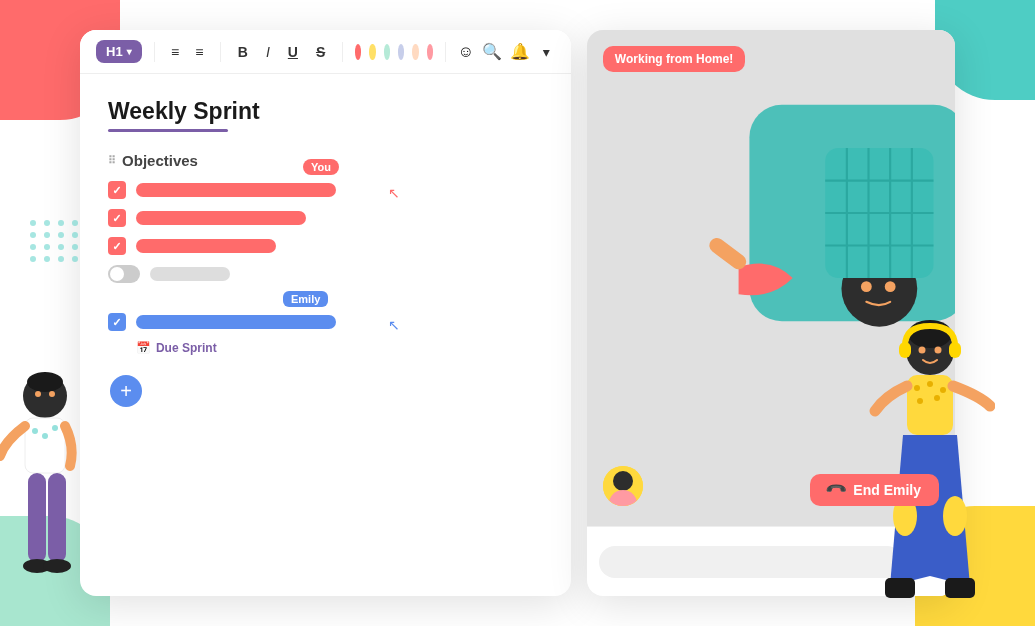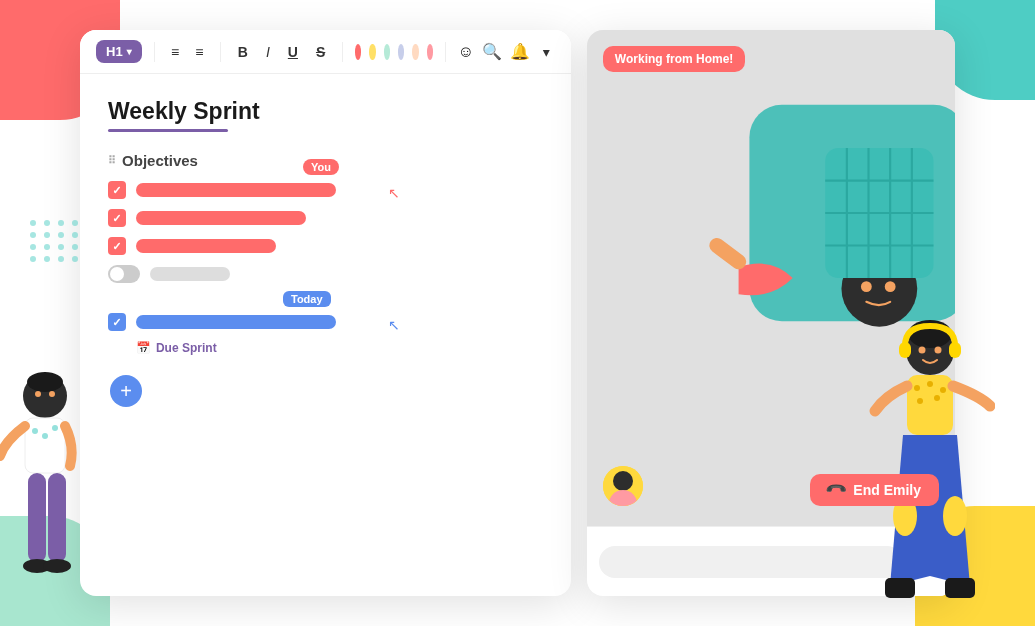--- a/index.html
+++ b/index.html
@@ -597,21 +597,21 @@
         <div class="toggle-row">
           <div class="toggle"></div>
           <div class="task-bar bar4"></div>
         </div>
       </div>
 
       <div class="deadlines-section">
 
         <div style="position:relative;">
 
-          <div class="emily-badge">Today</div>
+          <div class="emily-badge">Emily</div>
 
           <div class="task-row">
             <div class="check-icon" style="background:#5B8DEF"></div>
             <div class="task-bar blue blue1"></div>
             <span class="cursor-arrow2">↖</span>
           </div>
 
           <div class="due-badge">
             <span>📅</span>
             <span>Due Sprint</span>

